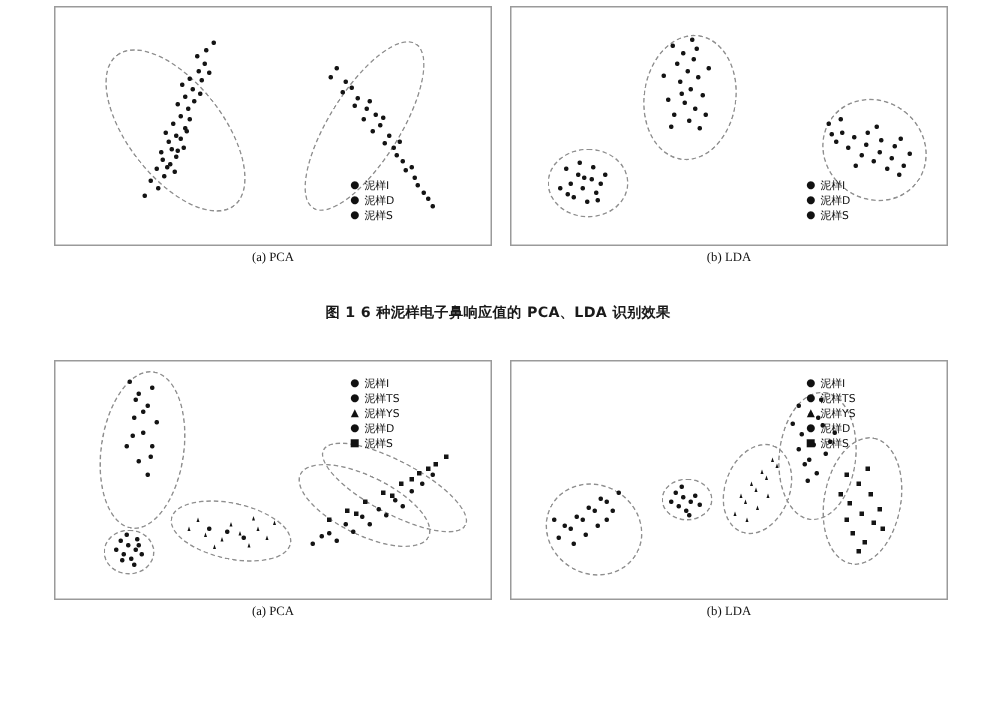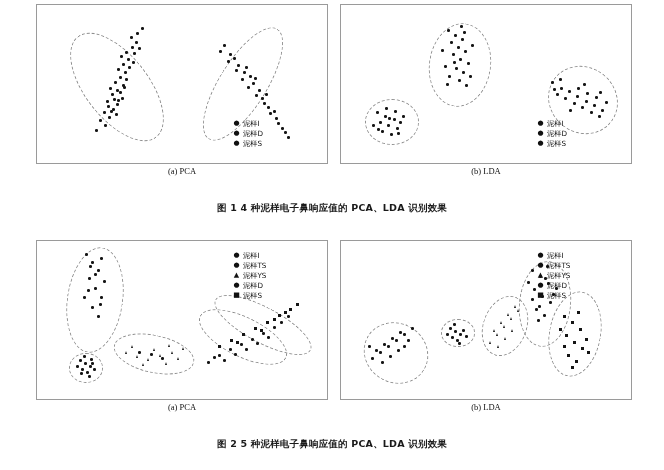--- a/index.html
+++ b/index.html
@@ -305,21 +305,21 @@
           <div class="row">
             <span class="mk">●</span>
             <span>泥样S</span>
           </div>
         </div>
       </div>
       <div class="panel-caption">(b) LDA</div>
     </div>
 
   </div>
-  <div class="fig-title">图 1  4 种泥样电子鼻响应值的 PCA、LDA 识别效果</div>
+  <div class="fig-title">图 1  6 种泥样电子鼻响应值的 PCA、LDA 识别效果</div>
 </div>
 
 <div class="figure-block" id="fig2">
   <div class="panels">
 
     <div class="panel panel-a">
       <div class="plot-box">
         <div class="ell" style="left:30px;top:6px;width:56px;height:106px;transform:rotate(8deg);"></div>
         <div class="ell" style="left:32px;top:112px;width:34px;height:30px;"></div>
         <div class="ell" style="left:76px;top:94px;width:82px;height:38px;transform:rotate(12deg);"></div>
@@ -527,14 +527,13 @@
           <div class="row">
             <span class="mk">■</span>
             <span>泥样S</span>
           </div>
         </div>
       </div>
       <div class="panel-caption">(b) LDA</div>
     </div>
 
   </div>
-  <div class="fig-title">图 2  5 种泥样电子鼻响应值的 PCA、LDA 识别效果</div>
 </div>
 
 </body></html>

